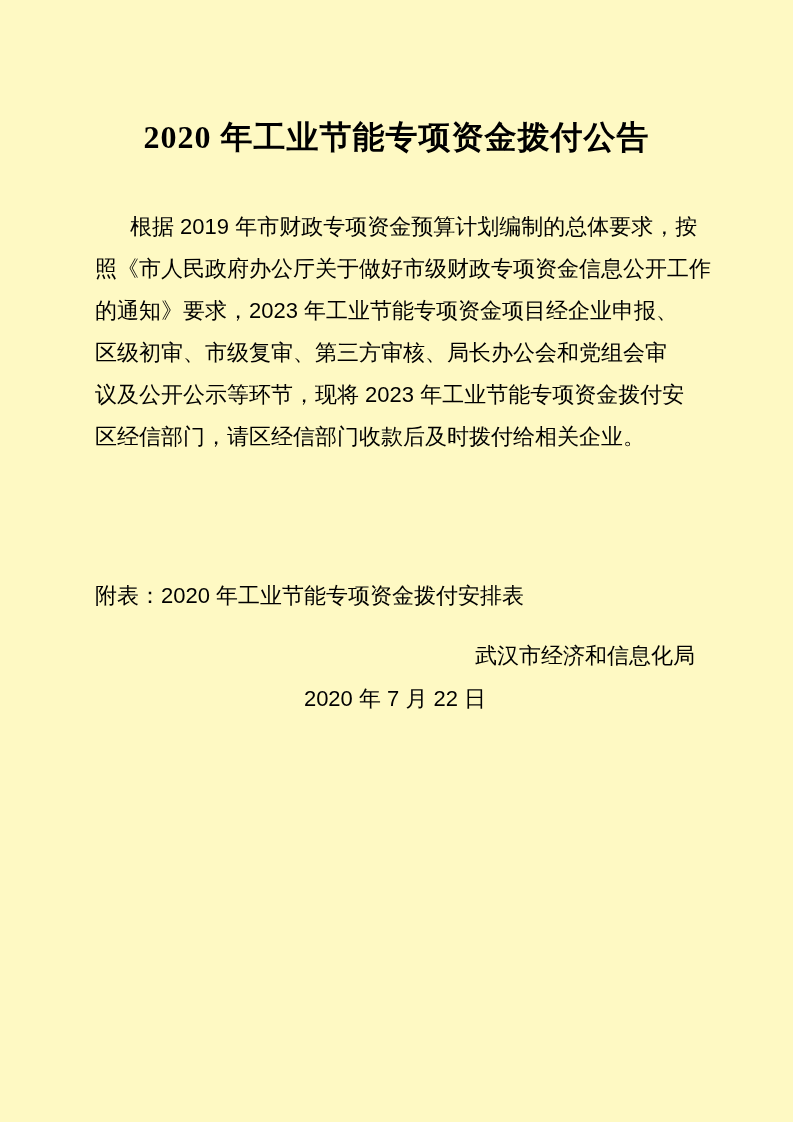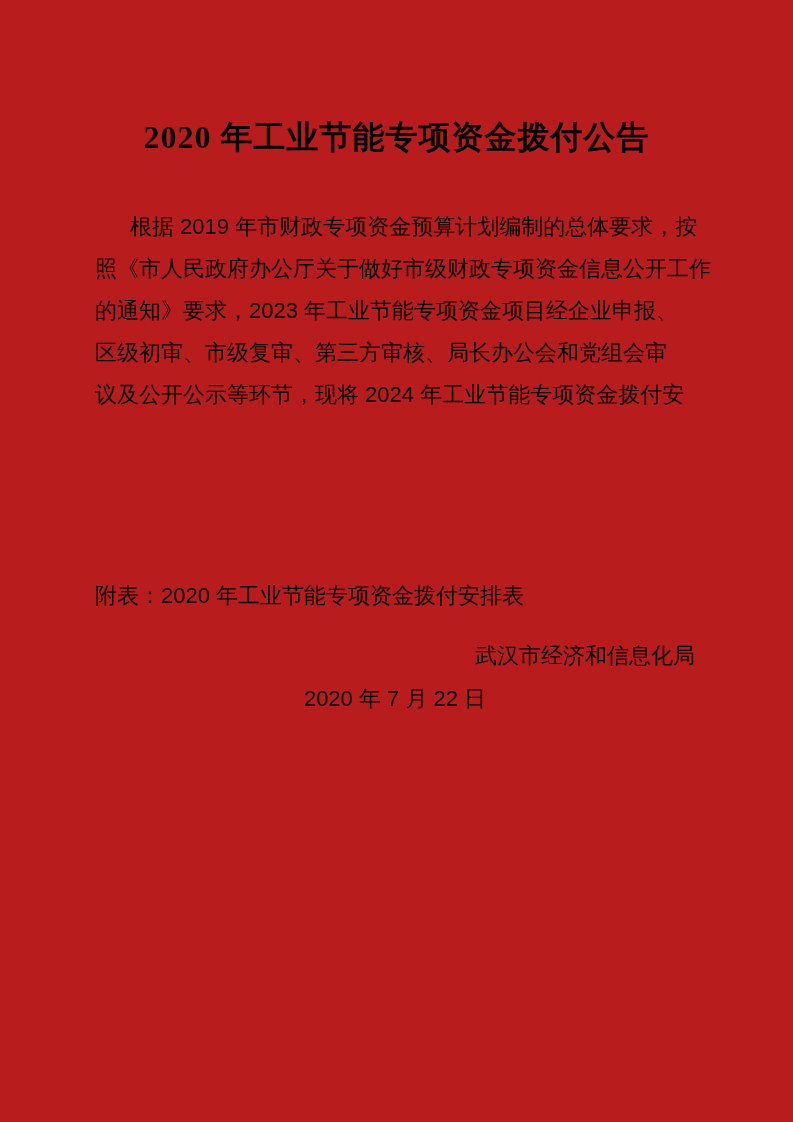--- a/index.html
+++ b/index.html
@@ -4,21 +4,21 @@
 <style>
   html, body {
     margin: 0;
     padding: 0;
     background: #ffffff;
   }
   .doc-page {
     position: relative;
     width: 793px;
     height: 1122px;
-    background: #b91c1c;
+    background: #fef9c3;
     color: #000000;
     overflow: hidden;
     font-family: "Liberation Sans", "DejaVu Sans", sans-serif;
   }
   .doc-title {
     position: absolute;
     top: 92px;
     left: 0;
     right: 0;
     text-align: center;
@@ -74,21 +74,22 @@
 
 <div class="doc-page">
 
   <h1 class="doc-title">2020 年工业节能专项资金拨付公告</h1>
 
   <div class="doc-body">
     <div class="body-line first">根据 2019 年市财政专项资金预算计划编制的总体要求，按</div>
     <div class="body-line">照《市人民政府办公厅关于做好市级财政专项资金信息公开工作</div>
     <div class="body-line">的通知》要求，2023 年工业节能专项资金项目经企业申报、</div>
     <div class="body-line">区级初审、市级复审、第三方审核、局长办公会和党组会审</div>
-    <div class="body-line">议及公开公示等环节，现将 2024 年工业节能专项资金拨付安</div>
+    <div class="body-line">议及公开公示等环节，现将 2023 年工业节能专项资金拨付安</div>
+    <div class="body-line">区经信部门，请区经信部门收款后及时拨付给相关企业。</div>
   </div>
 
   <div class="attachment-line">附表：2020 年工业节能专项资金拨付安排表</div>
 
   <div class="signature-block">
     <div class="signature-org">武汉市经济和信息化局</div>
     <div class="signature-date">2020 年 7 月 22 日</div>
   </div>
 
 </div>

